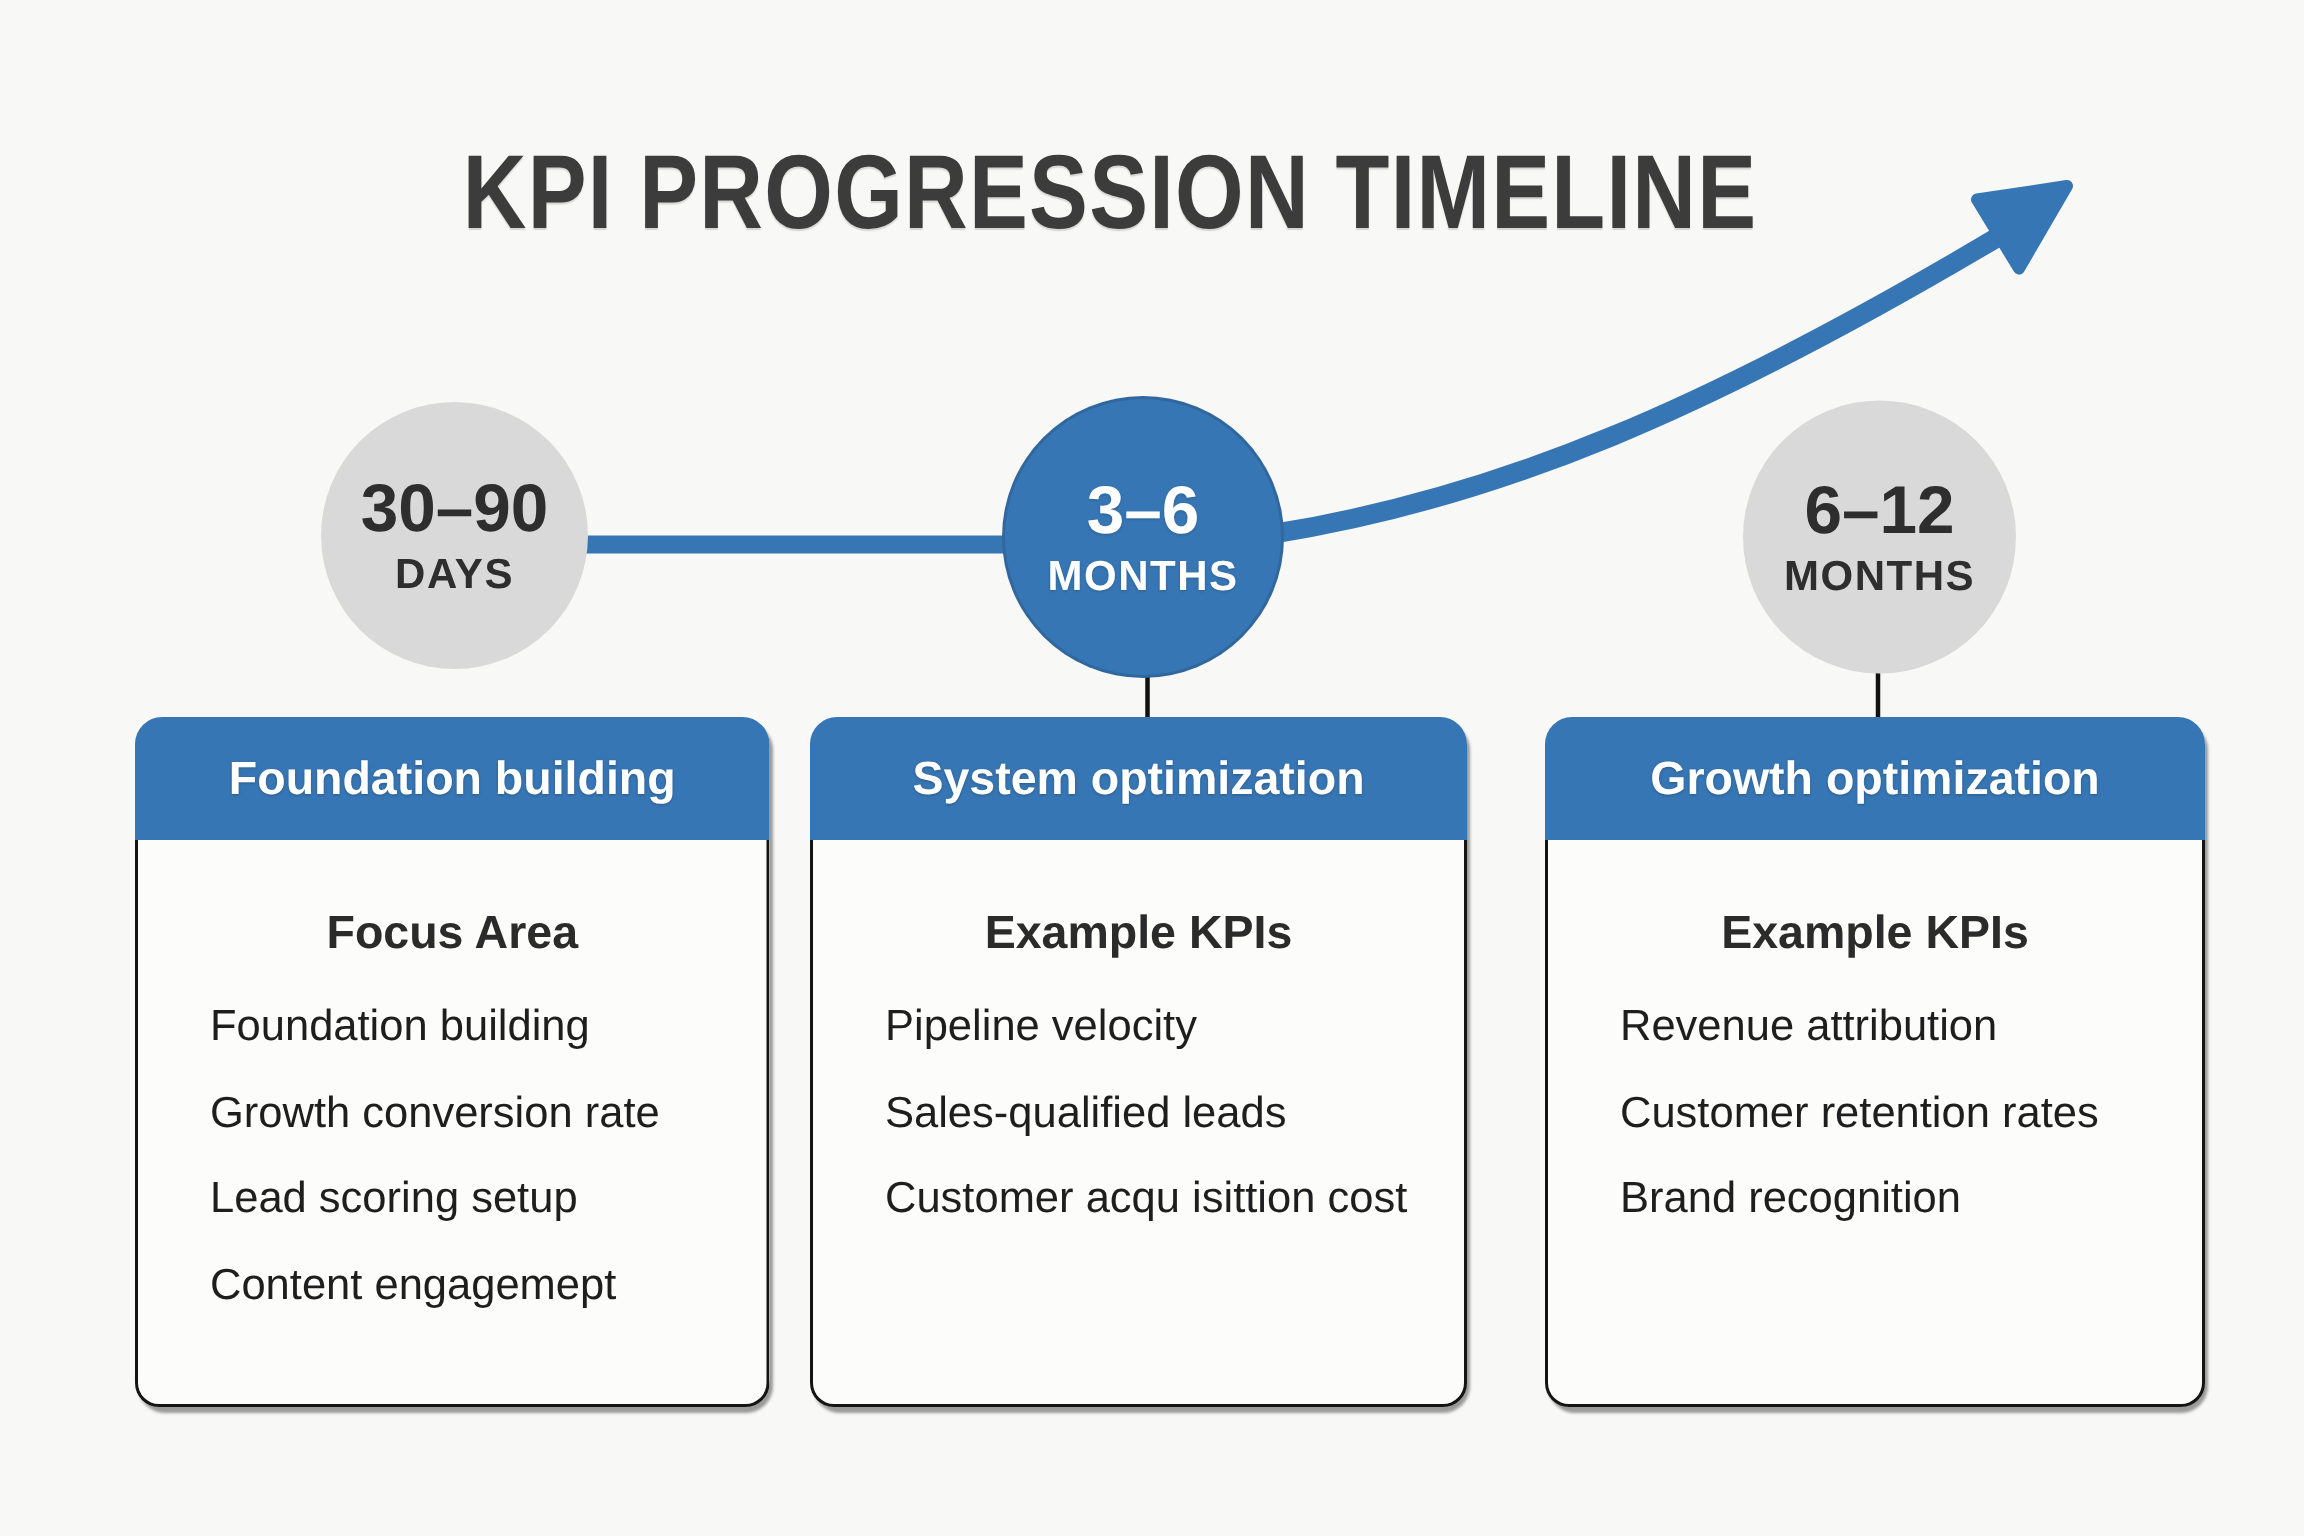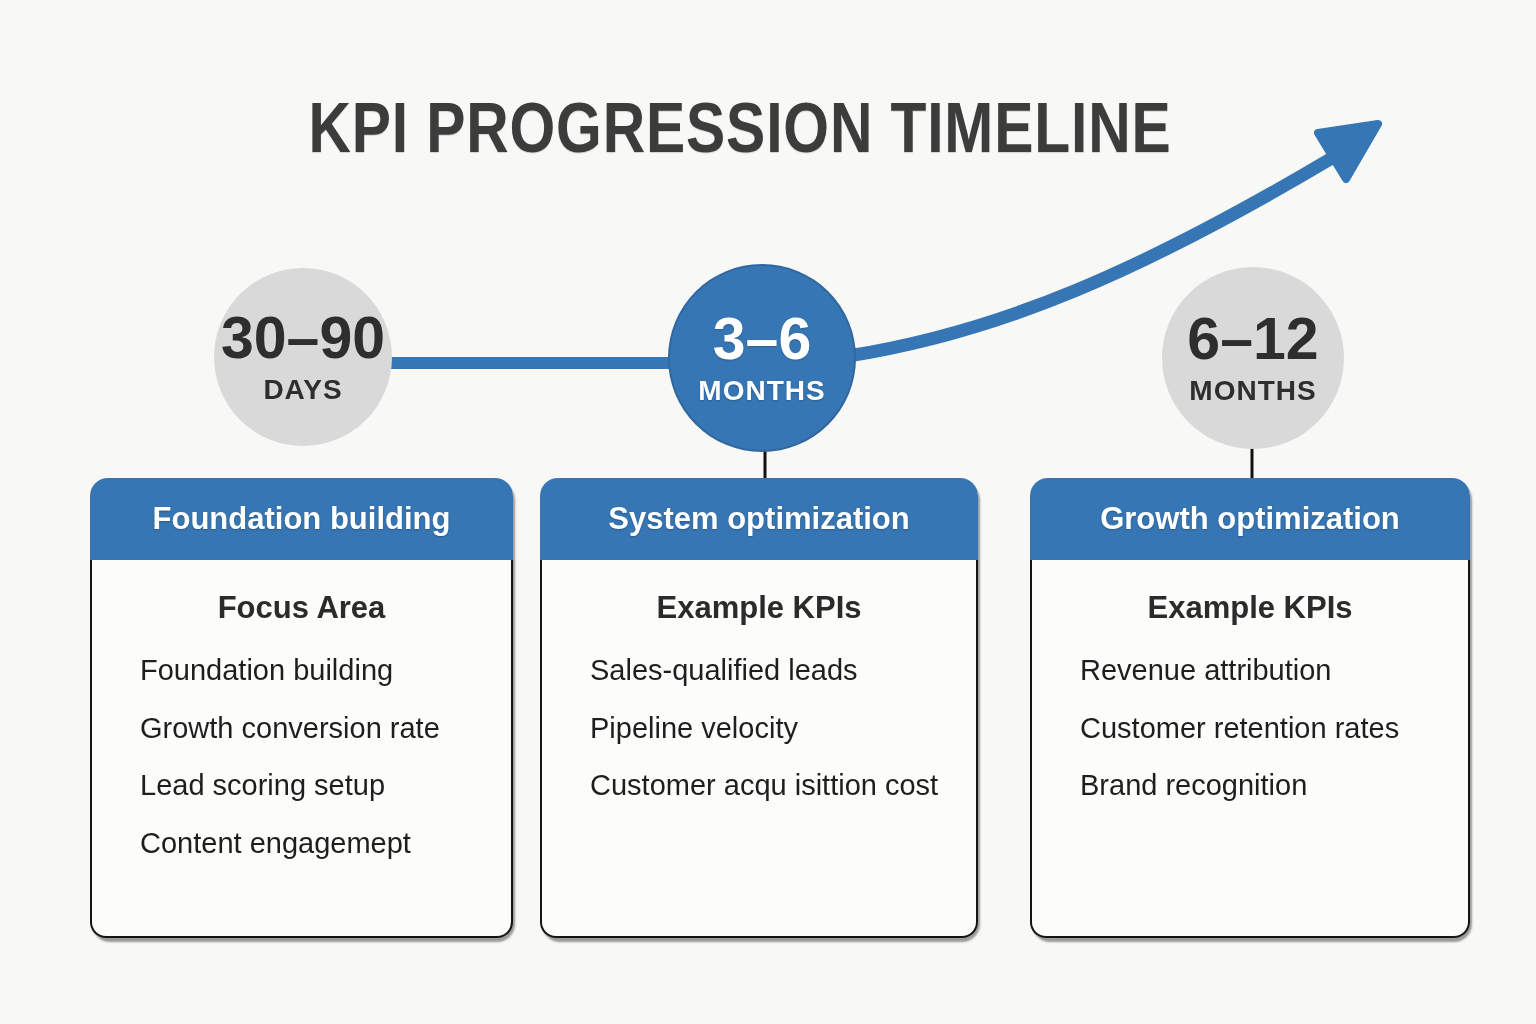--- a/index.html
+++ b/index.html
@@ -42,21 +42,21 @@
     position:absolute;
     border-radius:50%;
     display:flex;
     flex-direction:column;
     align-items:center;
     justify-content:center;
     z-index:2;
     text-align:center;
   }
   .milestone .range{
-    font-size:59px;
+    font-size:45px;
     font-weight:bold;
     line-height:1.05;
   }
   .milestone .unit{
     font-size:28px;
     font-weight:bold;
     letter-spacing:1px;
     margin-top:4px;
   }
   .milestone.gray{background:var(--gray);color:#2e2e2e;}
@@ -95,21 +95,21 @@
     font-size:31px;
     font-weight:bold;
     text-shadow:0 1px 2px rgba(0,0,0,0.25);
   }
   .card-body{
     flex:1;
     background:#fcfcfb;
     border:2px solid #141414;
     border-top:none;
     border-radius:0 0 16px 16px;
-    padding:30px 20px 20px 48px;
+    padding:44px 20px 20px 48px;
   }
   .card-subheading{
     text-align:center;
     font-size:31px;
     font-weight:bold;
     color:#2b2b2b;
     margin-bottom:26px;
     margin-left:-28px; 
   }
   .card-item{
@@ -163,22 +163,22 @@
         <li class="card-item">Content engagemept</li>
       </ul>
     </div>
   </div>
 
   <div class="card card2">
     <div class="card-header">System optimization</div>
     <div class="card-body">
       <div class="card-subheading">Example KPIs</div>
       <ul>
+        <li class="card-item">Pipeline velocity</li>
         <li class="card-item">Sales-qualified leads</li>
-        <li class="card-item">Pipeline velocity</li>
         <li class="card-item">Customer acqu isittion cost</li>
       </ul>
     </div>
   </div>
 
   <div class="card card3">
     <div class="card-header">Growth optimization</div>
     <div class="card-body">
       <div class="card-subheading">Example KPIs</div>
       <ul>

